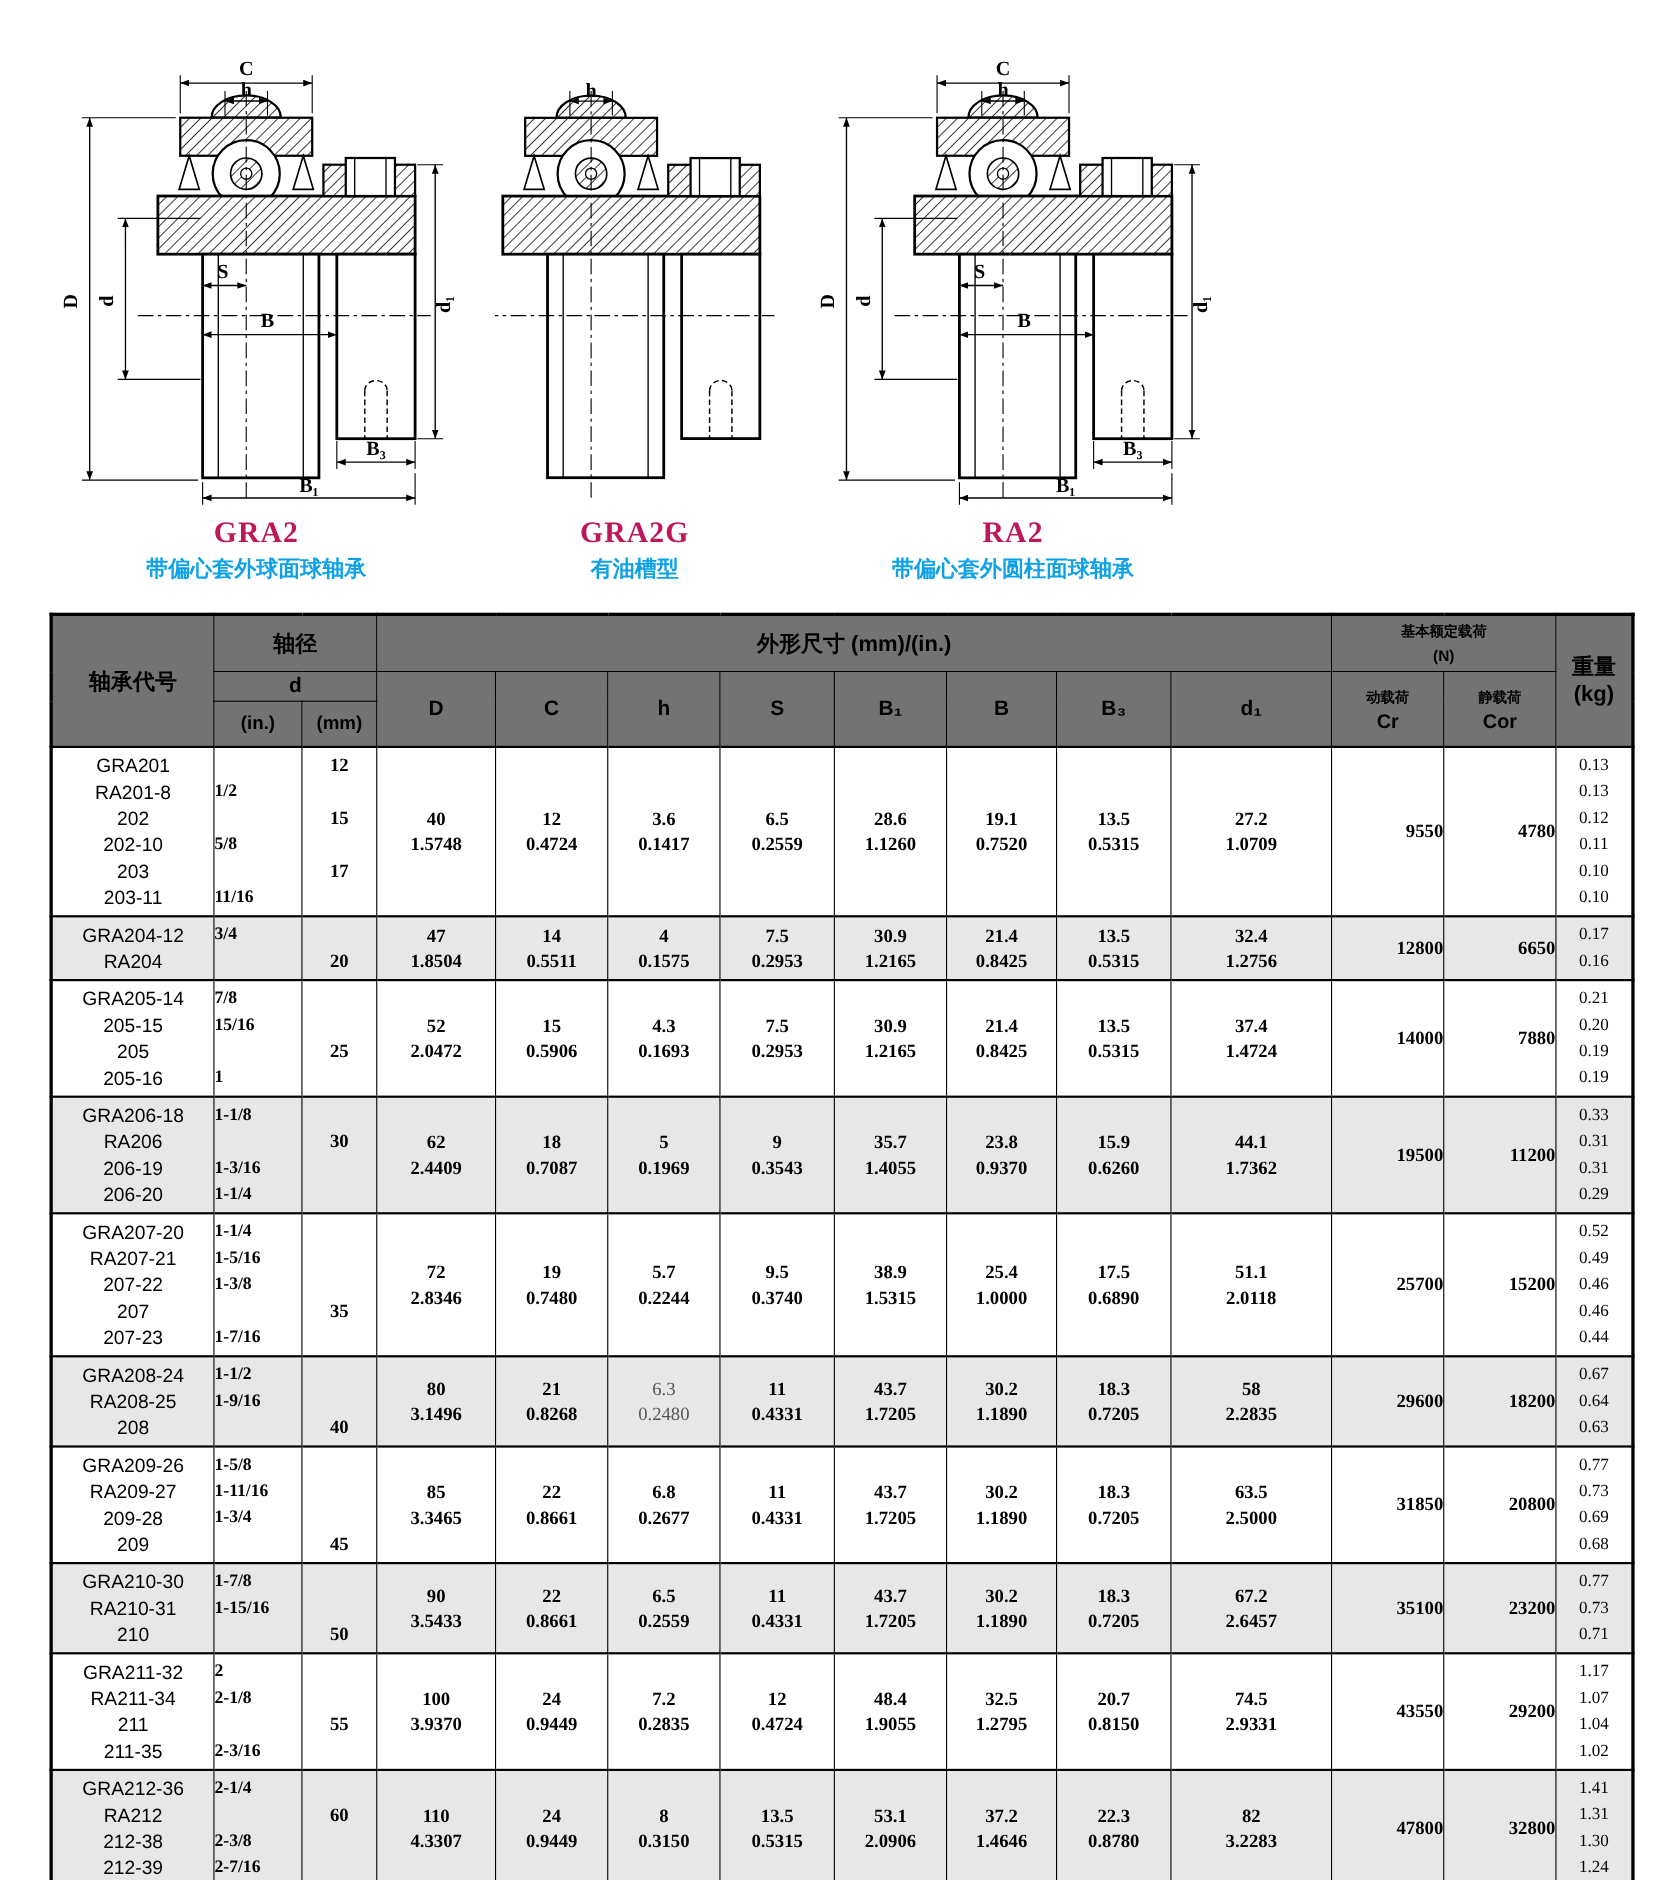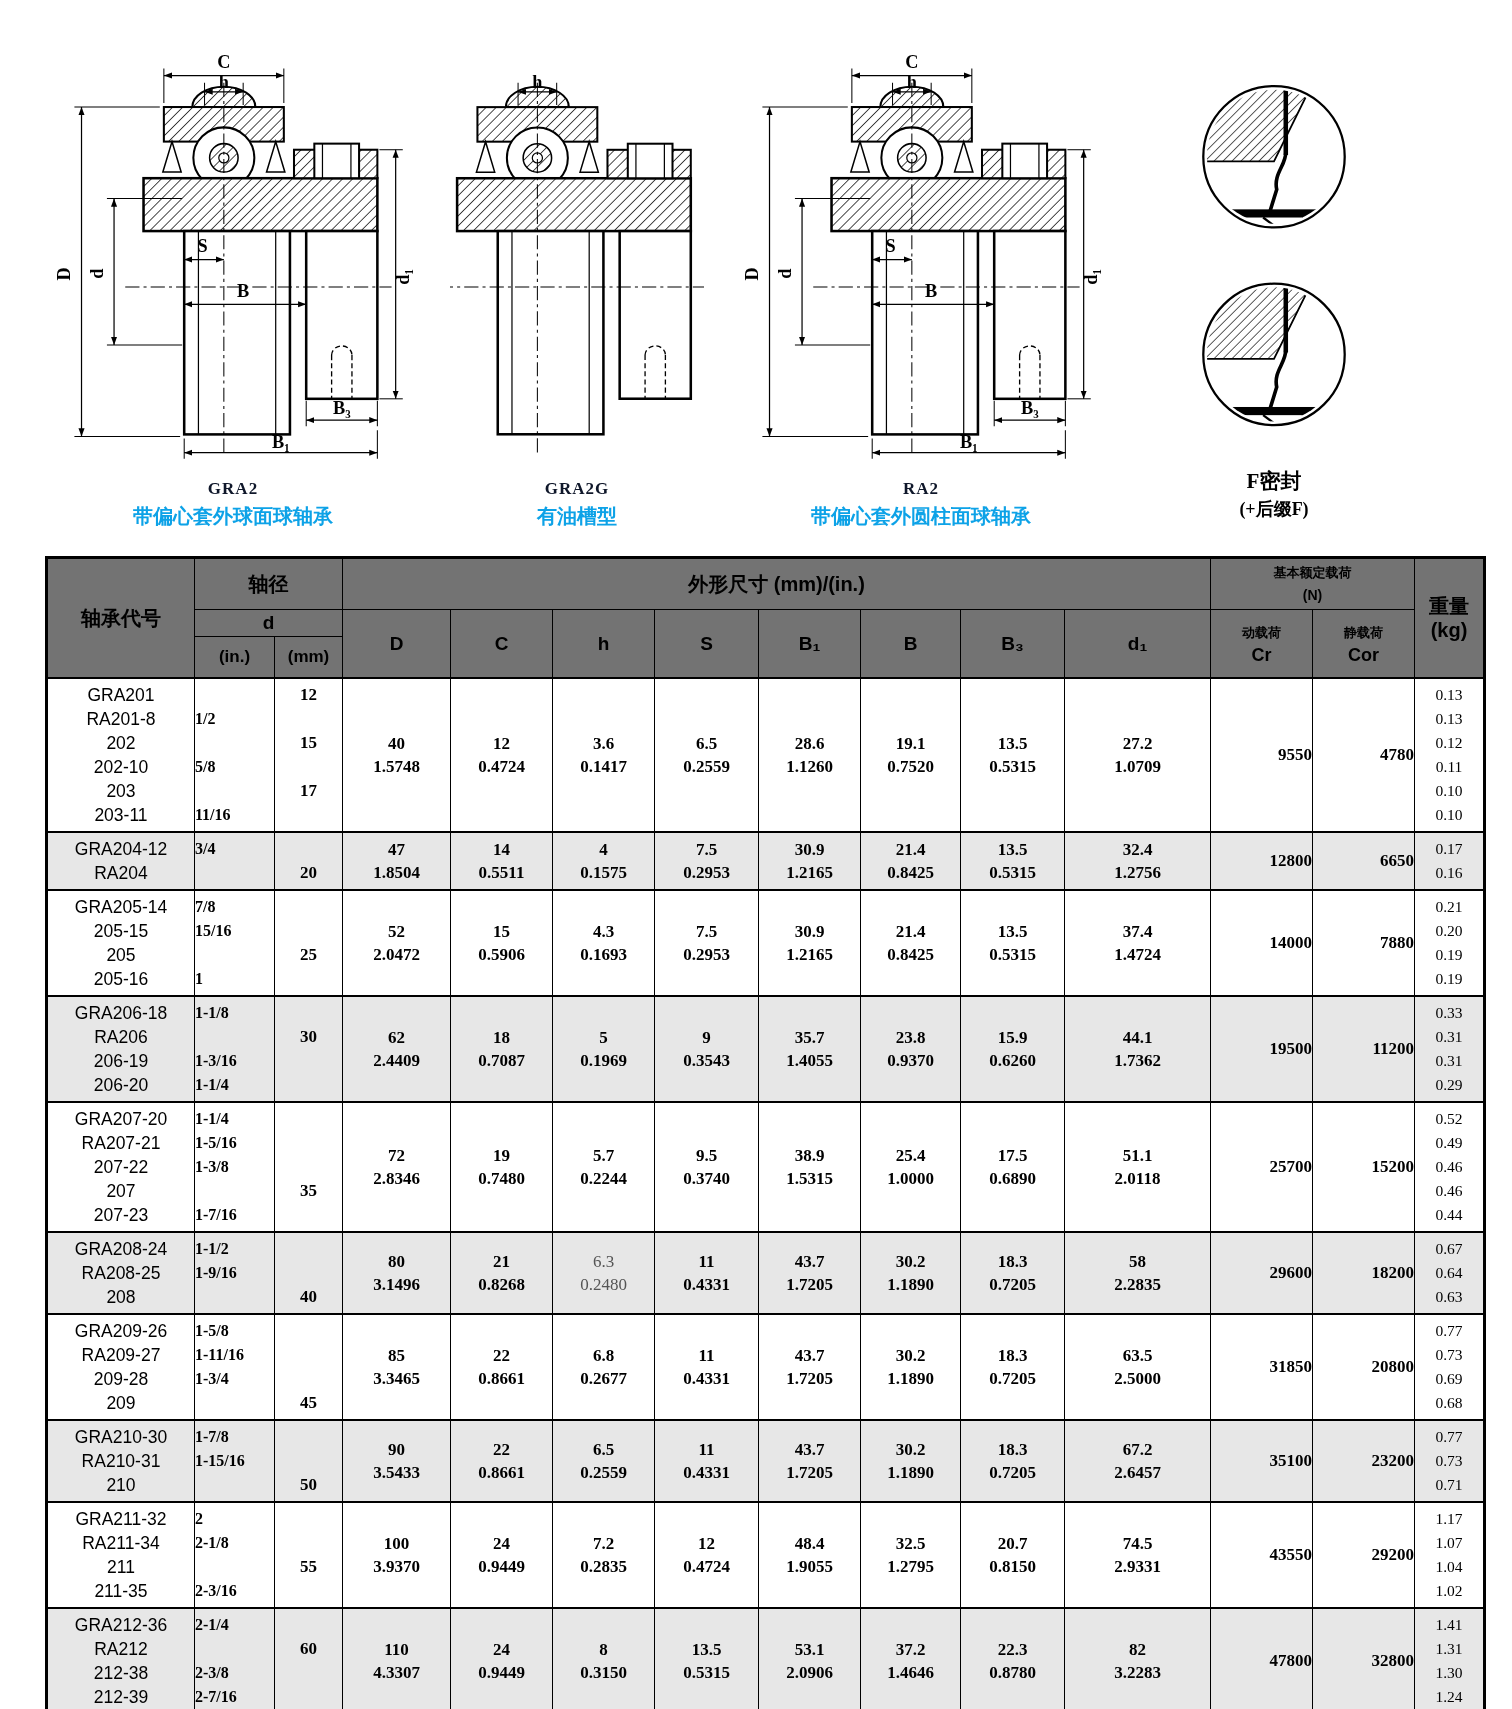--- a/index.html
+++ b/index.html
@@ -4,21 +4,21 @@
 <style>
   html,body{margin:0;padding:0;}
   body{
     width:1512px;height:1709px;background:#ffffff;
     font-family:"Liberation Sans",sans-serif;color:#000;
     -webkit-font-smoothing:antialiased;
   }
   
   .diagrams{display:flex;align-items:flex-start;padding:48px 20px 0 50px;gap:34px;}
   .diag{display:flex;flex-direction:column;align-items:center;}
-  .diag-name{font-family:"Liberation Serif",serif;font-weight:bold;font-size:17px;color:#0f172a;margin-top:12px;letter-spacing:1px;}
+  .diag-name{font-family:"Liberation Serif",serif;font-weight:bold;font-size:27px;color:#be185d;margin-top:2px;letter-spacing:1px;}
   .diag-sub{font-weight:bold;font-size:20px;color:#0da2e7;margin-top:4px;white-space:nowrap;}
   .seal-name{font-family:"Liberation Serif",serif;font-weight:bold;font-size:21px;color:#000;margin-top:2px;}
   .seal-suffix{font-family:"Liberation Serif",serif;font-weight:bold;font-size:18px;color:#000;margin-top:2px;}
   .bearing-svg text{font-family:"Liberation Serif",serif;font-size:18px;font-weight:bold;fill:#000;}
   .hidden-defs{position:absolute;width:0;height:0;overflow:hidden;}
   
   table.spec{
     border-collapse:collapse;table-layout:fixed;
     margin:26px 0 0 45px;width:1424px;
     border:3px solid #000;
@@ -174,28 +174,20 @@
       <text x="150" y="201" text-anchor="middle">S</text>
       <text x="190" y="245" text-anchor="middle">B</text>
       <text transform="rotate(-90 353 225)" x="353" y="225" text-anchor="middle">d₁</text>
       <text x="287" y="360" text-anchor="middle">B₃</text>
       <text x="227" y="393" text-anchor="middle">B₁</text>
     </svg>
     <div class="diag-name">RA2</div>
     <div class="diag-sub">带偏心套外圆柱面球轴承</div>
   </div>
 
-  <div class="diag">
-    <svg class="bearing-svg" viewBox="0 0 300 460" width="272" height="417">
-      <use href="#seal-detail"></use>
-      <use href="#seal-detail" transform="translate(0,218)"></use>
-    </svg>
-    <div class="seal-name">F密封</div>
-    <div class="seal-suffix">(+后缀F)</div>
-  </div>
 </div>
 
 <table class="spec">
   <colgroup>
     <col style="width:148px">
       <col style="width:80px">
       <col style="width:68px">
     <col style="width:108px">
       <col style="width:102px">
       <col style="width:102px">

